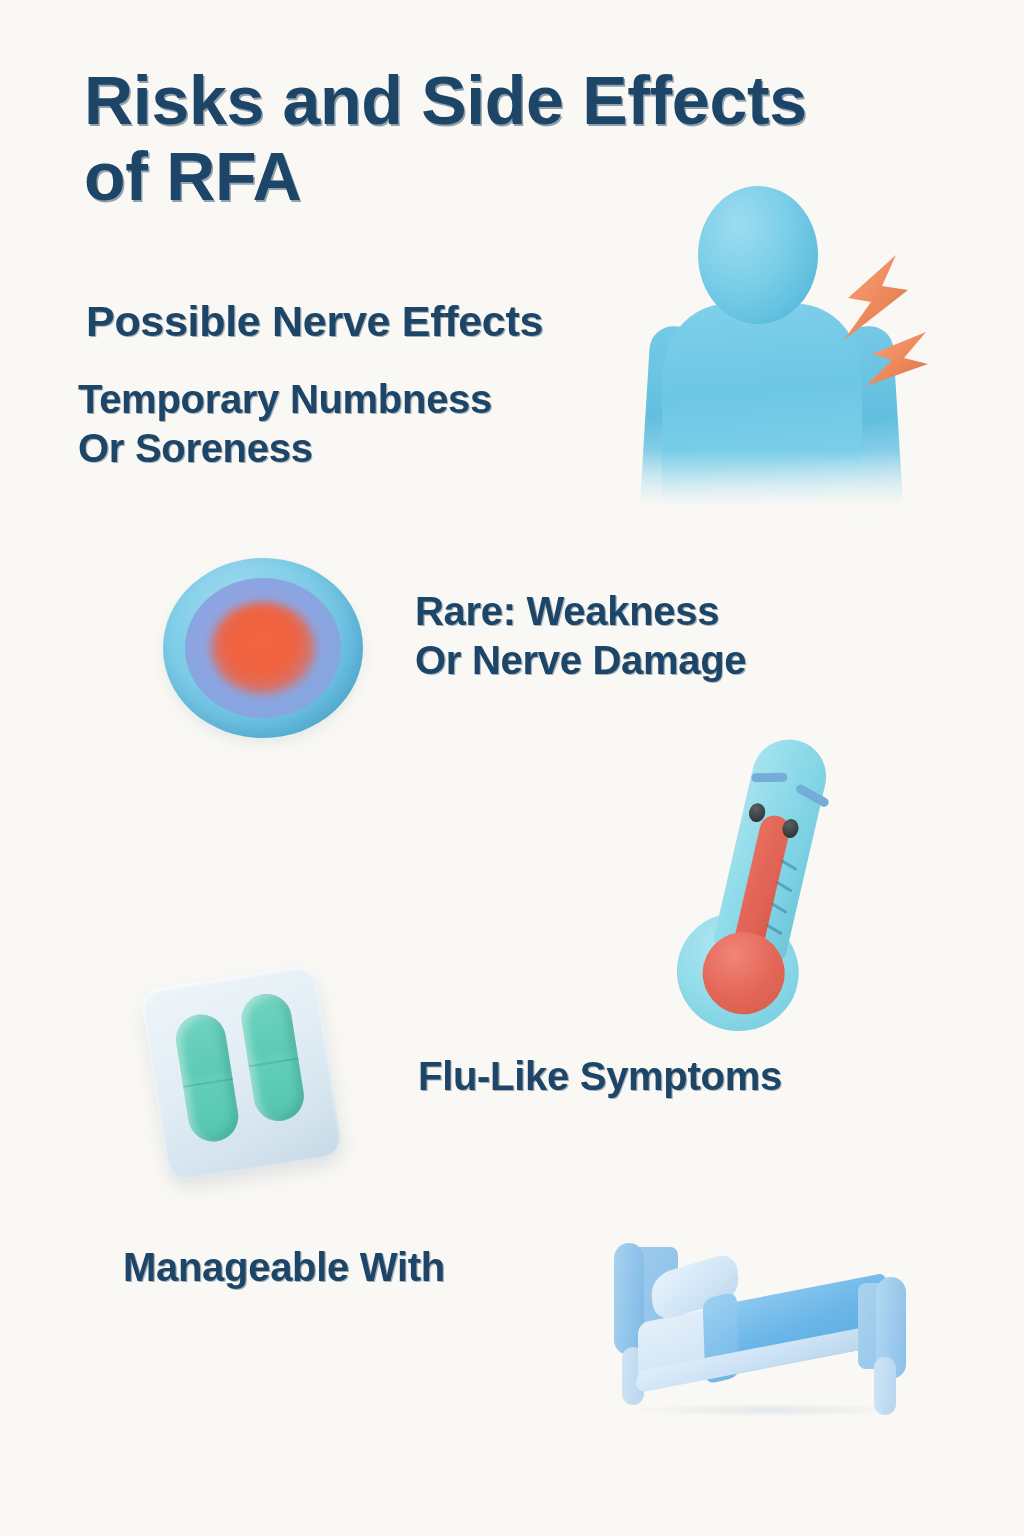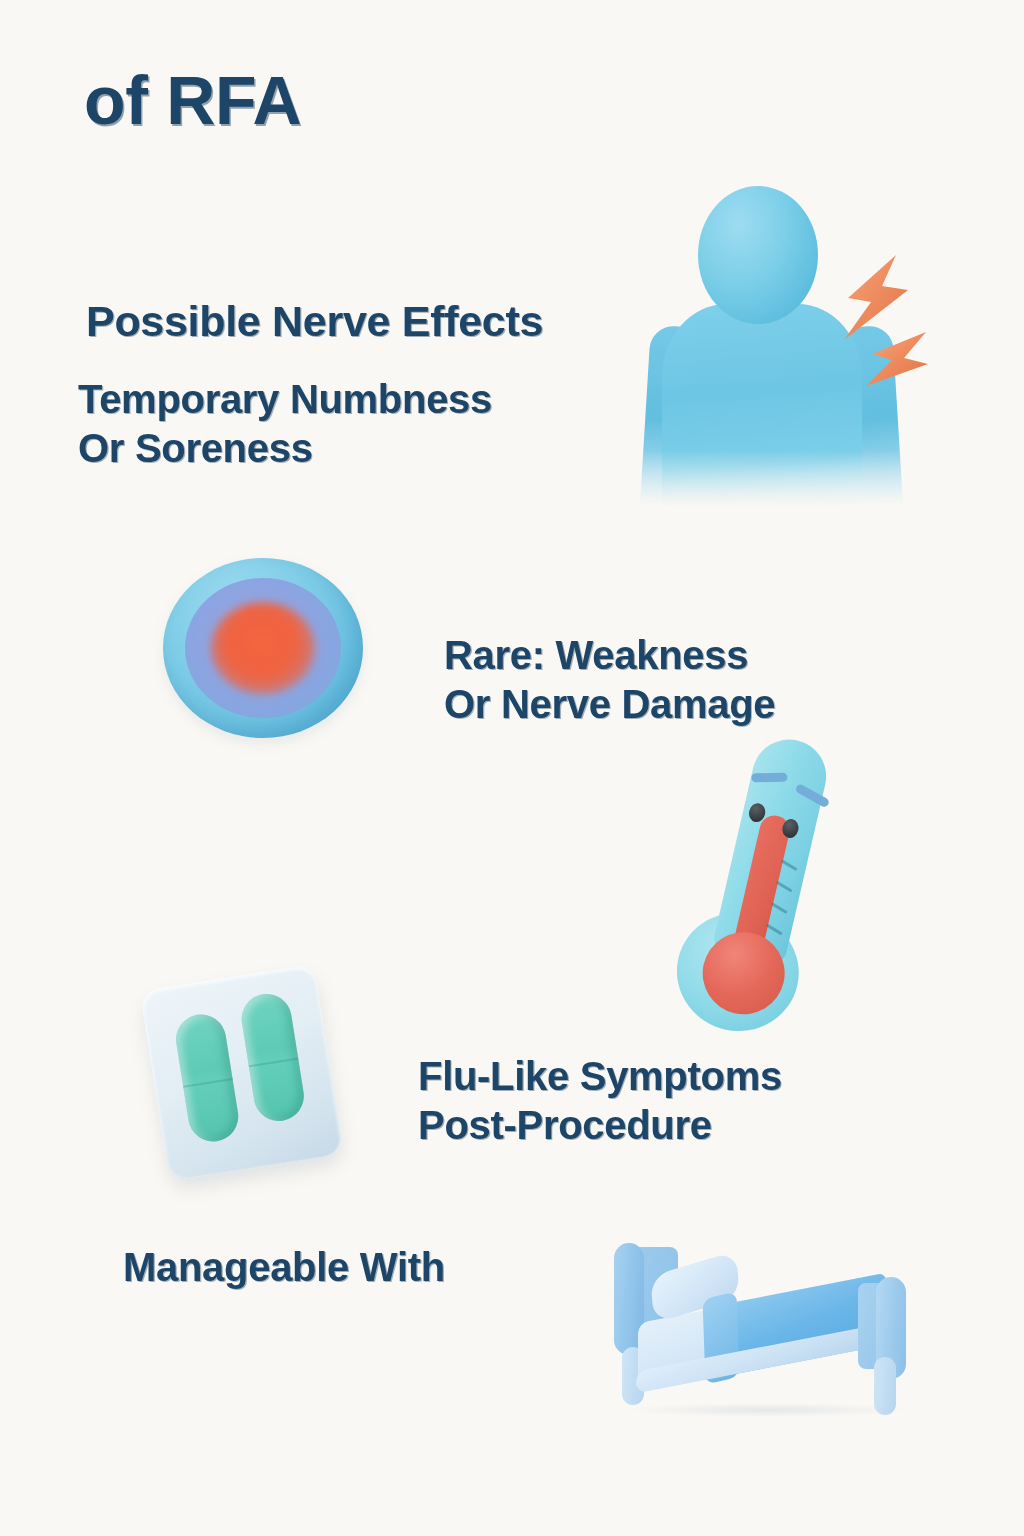--- a/index.html
+++ b/index.html
@@ -23,21 +23,21 @@
     color:#1D4568; font-weight:bold;
     text-shadow:1.5px 1.5px 0 rgba(20,55,85,.45);
   }
   .h2 {
     left:86px; top:297px; width:620px;
     font-size:43px; line-height:1.15;
     text-shadow:1.2px 1.2px 0 rgba(20,55,85,.40);
   }
   .block { font-size:40px; line-height:1.22; text-shadow:1.2px 1.2px 0 rgba(20,55,85,.38); }
   .b-numb  { left:78px;  top:375px;  width:600px; }
-  .b-rare  { left:444px; top:587px;  width:520px;margin-top:44px; }
+  .b-rare  { left:415px; top:587px;  width:520px; }
   .b-bruis { left:84px;  top:805px;  width:520px; }
   .b-flu   { left:418px; top:1052px; width:540px; }
   .b-manag { left:84px;  top:1243px; width:560px;margin-left:39px; }
 
   
   .art { position:absolute; }
 
   
   #person-art { left:620px; top:180px; width:320px; height:340px; }
   .p-head {
@@ -212,20 +212,21 @@
     border-radius:50%;
     background:radial-gradient(ellipse, rgba(110,145,175,.16), rgba(110,145,175,0) 72%);
   }
 </style>
 </head>
 <body>
 
 <div id="poster">
 
   <div class="txt title">
+    <div>Risks and Side Effects</div>
     <div>of RFA</div>
   </div>
 
   <div class="txt h2">Possible Nerve Effects</div>
 
   <div class="txt block b-numb">
     <div>Temporary Numbness</div>
     <div>Or Soreness</div>
   </div>
 
@@ -294,21 +295,20 @@
   <div class="art" id="pills-art">
     <div class="pk-rot">
       <div class="pk-pack"></div>
       <div class="pill a"></div>
       <div class="pill b"></div>
     </div>
   </div>
 
   <div class="txt block b-flu">
     <div>Flu-Like Symptoms</div>
-    <div>Post-Procedure</div>
   </div>
 
   <div class="txt block b-manag">
     <div>Manageable With</div>
   </div>
 
   <div class="art" id="bed-art">
     <div class="bd bd-shadow"></div>
     <div class="bd bd-headpanel"></div>
     <div class="bd bd-head"></div>

